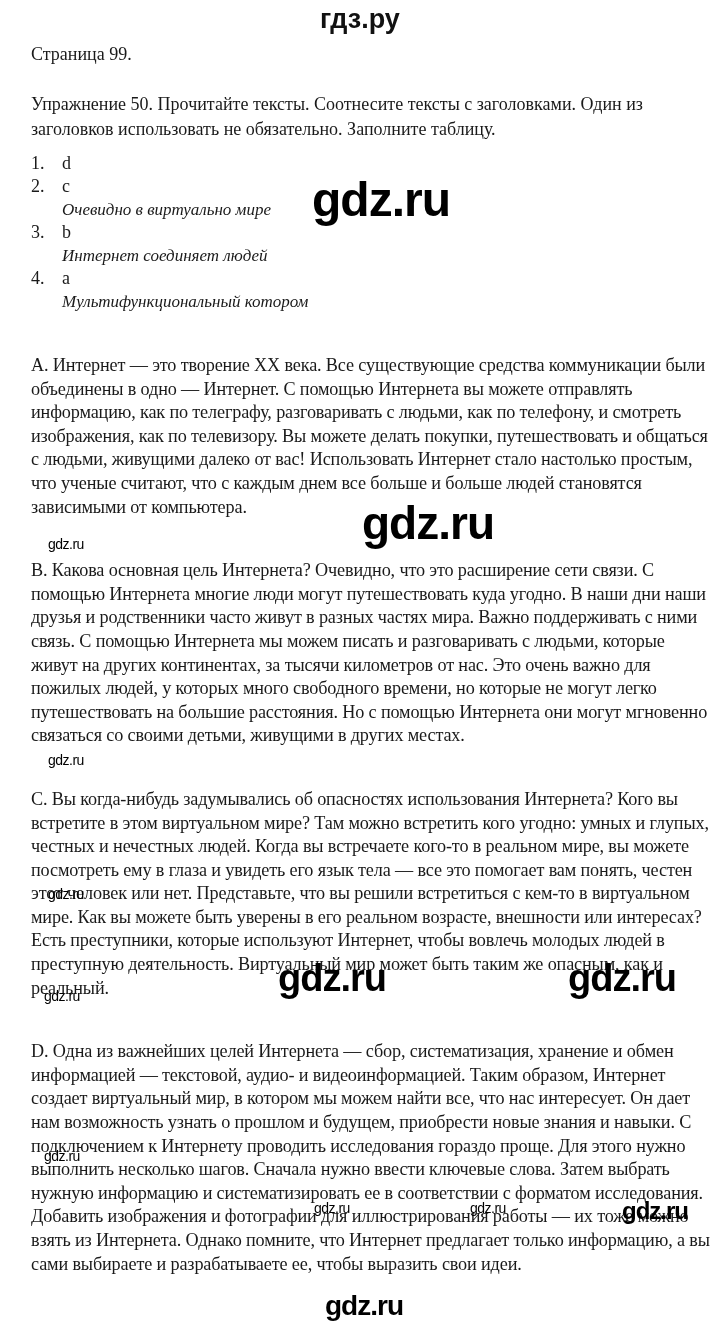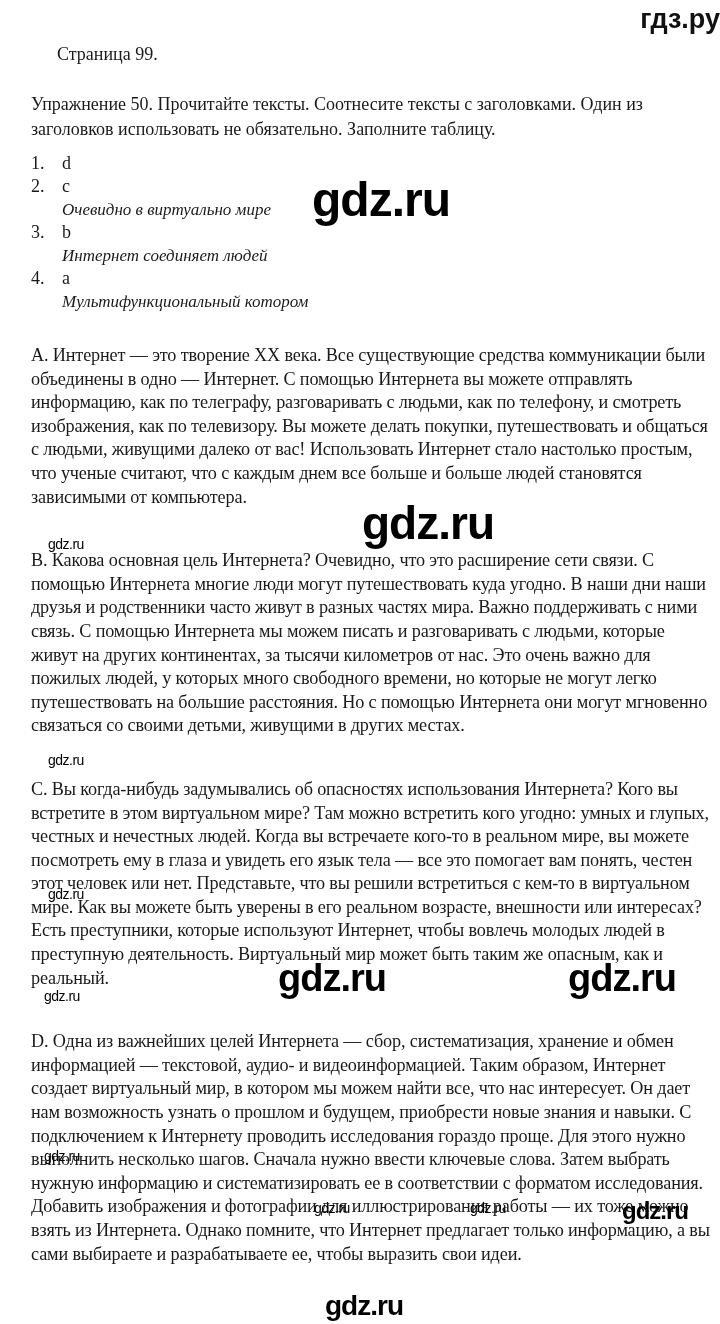--- a/index.html
+++ b/index.html
@@ -1,37 +1,37 @@
 <!DOCTYPE html>
 <html><head>
   <meta charset="utf-8">
   <style>
     html, body { margin: 0; padding: 0; background: #ffffff; }
     body {
       width: 720px; height: 1324px; position: relative; overflow: hidden;
       font-family: "Liberation Serif", serif; color: #1a1a1a;
     }
     .site-title {
-      position: absolute; top: 0; left: 0; width: 720px; text-align: right;
+      position: absolute; top: 0; left: 0; width: 720px; text-align: center;
       font-family: "Liberation Sans", sans-serif; font-weight: bold; font-size: 27px;
       line-height: 38px; color: #111;
     }
     .page-label {
-      position: absolute; left: 31px; top: 42px; font-size: 18px; line-height: 24px; margin-left: 26px;
+      position: absolute; left: 31px; top: 42px; font-size: 18px; line-height: 24px;
     }
     .task {
       position: absolute; left: 31px; top: 92px; width: 660px;
       font-weight: normal; font-size: 18px; line-height: 25px;
     }
     .answers { position: absolute; left: 31px; top: 152px; margin: 0; padding: 0; list-style: none; }
     .answers li { position: relative; padding-left: 31px; }
     .ans-num { position: absolute; left: 0; top: 0; font-size: 18px; line-height: 23px; }
     .ans-letter { display: block; font-size: 18px; line-height: 23px; }
     .ans-title { display: block; font-style: italic; font-size: 17px; line-height: 23px; }
-    .texts { position: absolute; left: 31px; top: 344px; width: 680px; }
+    .texts { position: absolute; left: 31px; top: 354px; width: 680px; }
     .para { font-size: 18.2px; line-height: 23.6px; margin: 0; letter-spacing: -0.15px; }
     .para + .para { margin-top: 40px; }
     .wm-big {
       position: absolute; font-family: "Liberation Sans", sans-serif; font-weight: bold;
       color: #000; letter-spacing: -1px;
     }
     .wm-small {
       position: absolute; font-family: "Liberation Sans", sans-serif; color: #000;
       font-size: 14px; line-height: 16px; letter-spacing: -0.5px;
     }

